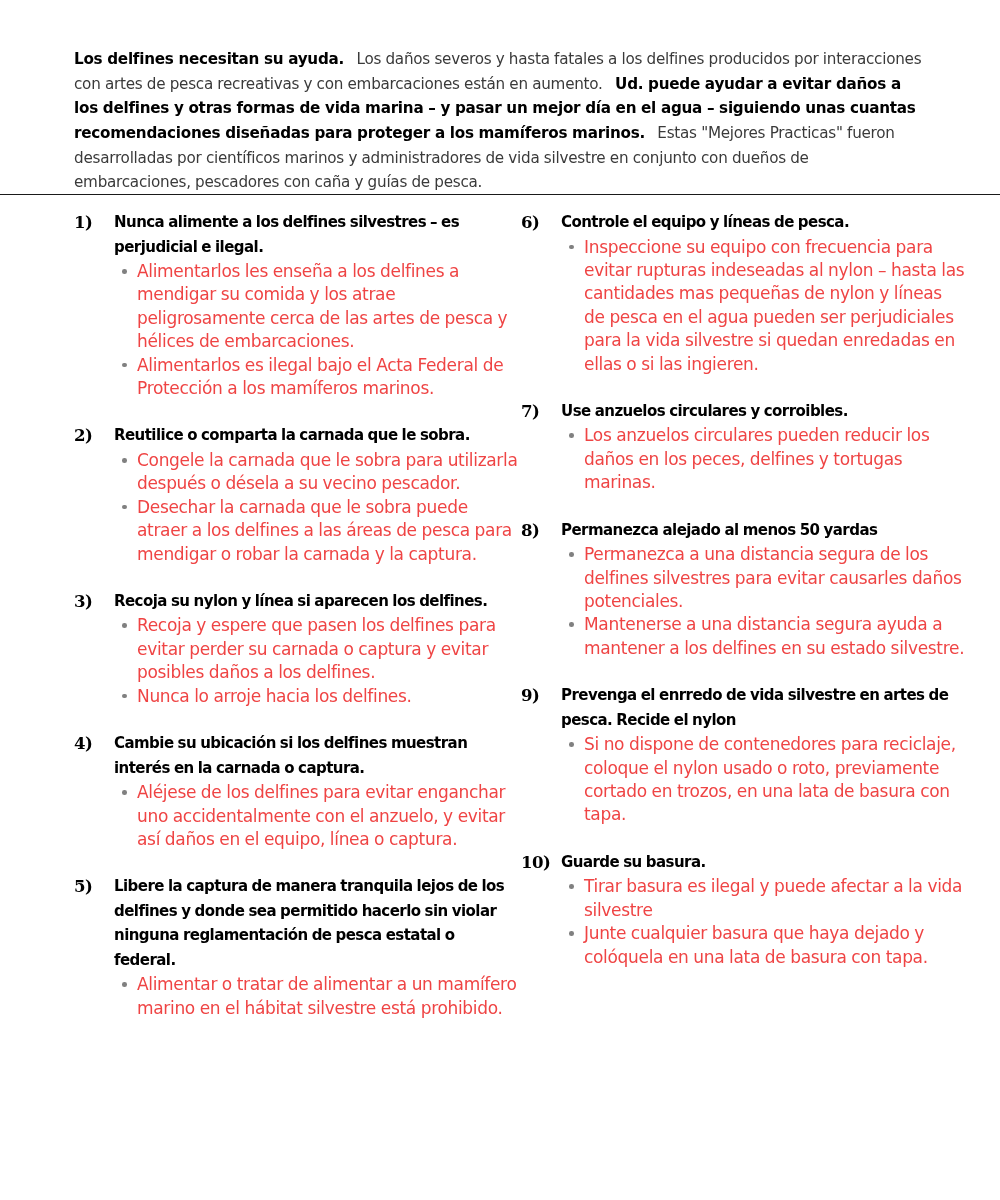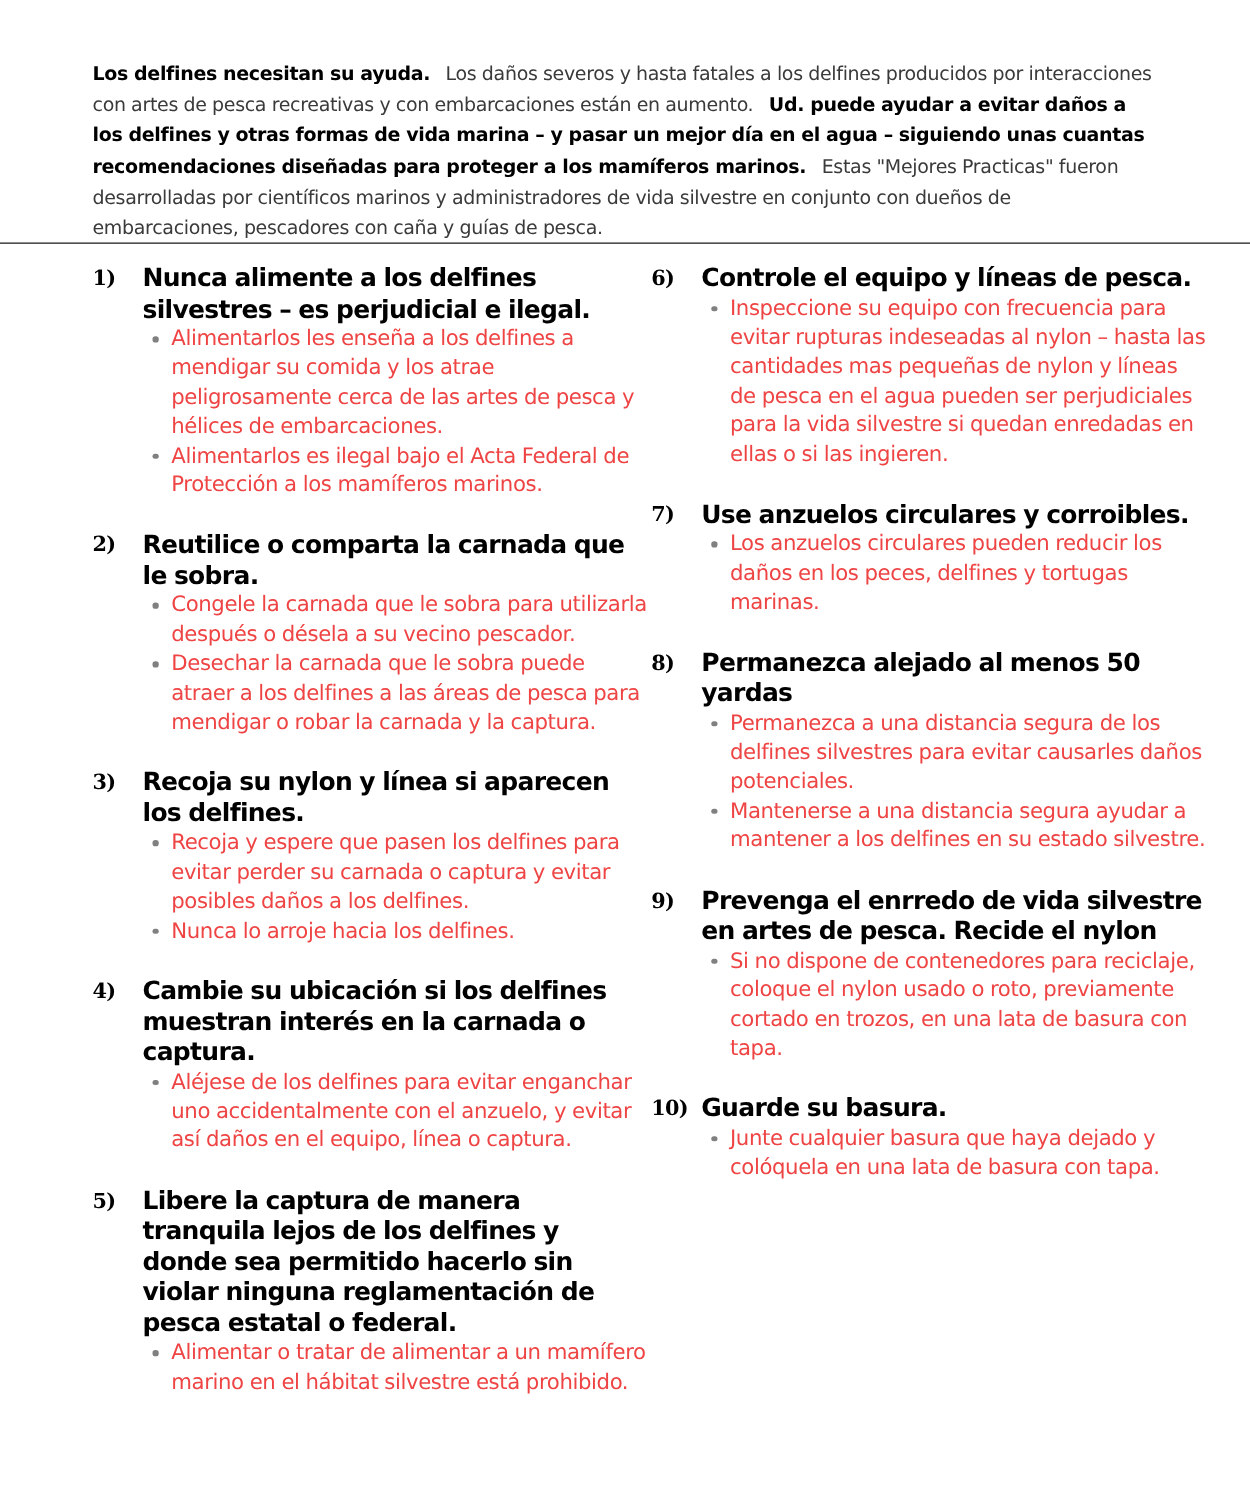--- a/index.html
+++ b/index.html
@@ -77,21 +77,21 @@
     font-size: 16.6px;
     line-height: 24.5px;
     color: #000000;
     width: 40px;
     flex: 0 0 40px;
     letter-spacing: -0.5px;
   }
   .item-title {
     font-family: "DejaVu Sans", sans-serif;
     font-weight: bold;
-    font-size: 20px;
+    font-size: 15px;
     line-height: 24.5px;
     color: #000000;
     letter-spacing: -0.55px;
     word-spacing: -0.6px;
     flex: 1 1 auto;
   }
 
   ul.bullets {
     list-style: none;
     margin: 1px 0 0 0;
@@ -198,37 +198,38 @@
             <li><span class="bullet-dot"></span><span>Los anzuelos circulares pueden reducir los daños en los peces, delfines y tortugas marinas.</span></li>
           </ul>
         </div>
         <div class="item">
           <div class="item-head">
             <div class="item-num">8)</div>
             <div class="item-title">Permanezca alejado al menos 50 yardas</div>
           </div>
           <ul class="bullets">
             <li><span class="bullet-dot"></span><span>Permanezca a una distancia segura de los delfines silvestres para evitar causarles daños potenciales.</span></li>
-            <li><span class="bullet-dot"></span><span>Mantenerse a una distancia segura ayudar a mantener a los delfines en su estado silvestre.</span></li>
+            <li><span class="bullet-dot"></span><span>Mantenerse a una distancia segura ayuda a mantener a los delfines en su estado silvestre.</span></li>
           </ul>
         </div>
         <div class="item">
           <div class="item-head">
             <div class="item-num">9)</div>
             <div class="item-title">Prevenga el enrredo de vida silvestre en artes de pesca. Recide el nylon</div>
           </div>
           <ul class="bullets">
             <li><span class="bullet-dot"></span><span>Si no dispone de contenedores para reciclaje, coloque el nylon usado o roto, previamente cortado en trozos, en una lata de basura con tapa.</span></li>
           </ul>
         </div>
         <div class="item">
           <div class="item-head">
             <div class="item-num">10)</div>
             <div class="item-title">Guarde su basura.</div>
           </div>
           <ul class="bullets">
+            <li><span class="bullet-dot"></span><span>Tirar basura es ilegal y puede afectar a la vida silvestre</span></li>
             <li><span class="bullet-dot"></span><span>Junte cualquier basura que haya dejado y colóquela en una lata de basura con tapa.</span></li>
           </ul>
         </div>
       </div>
   </div>
 
 </div>
 
 </body></html>

